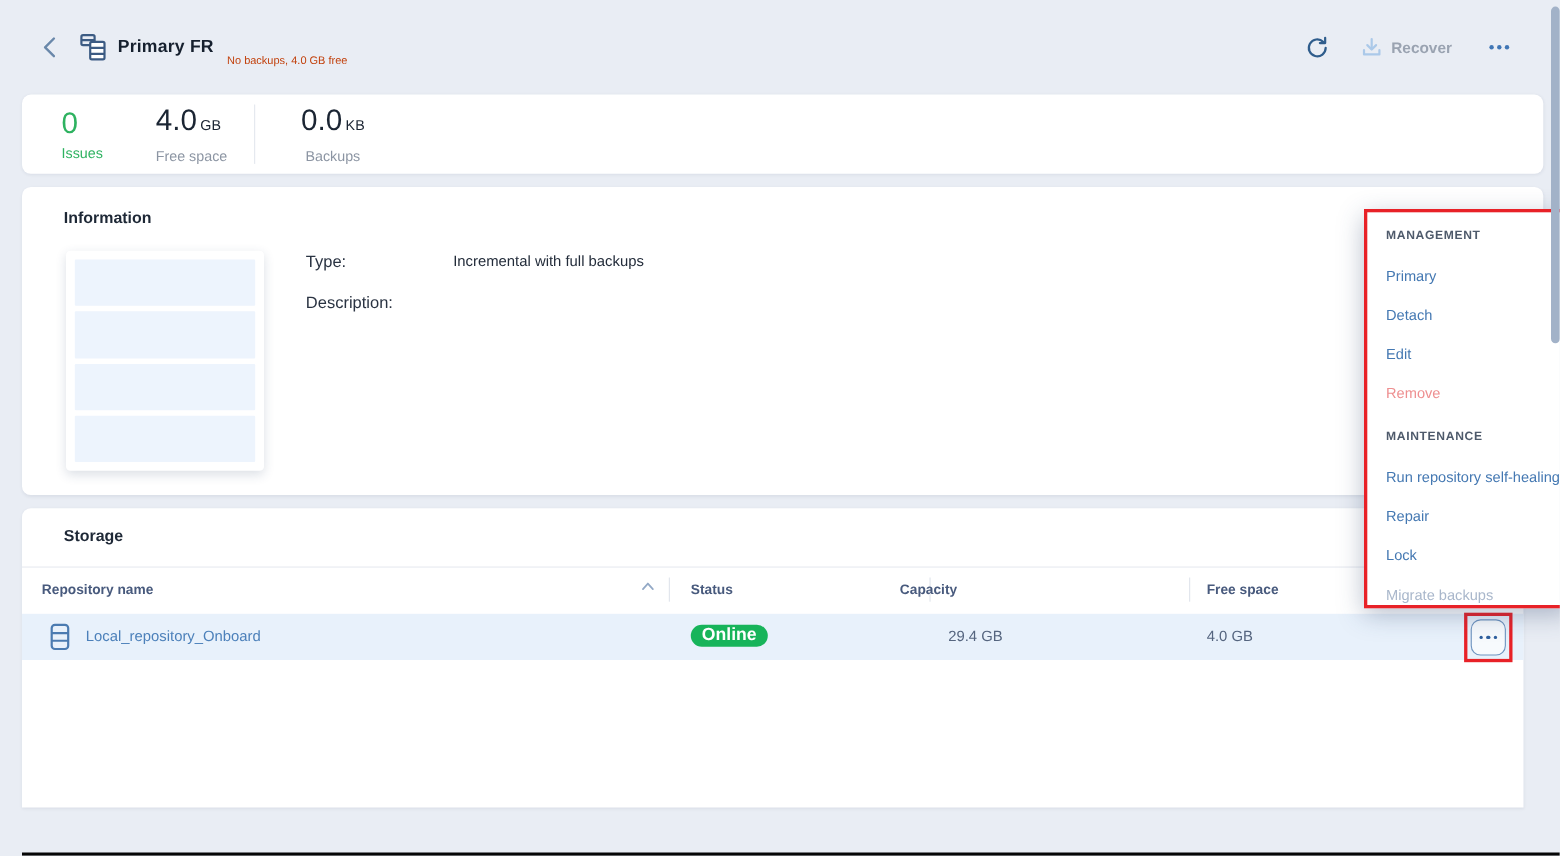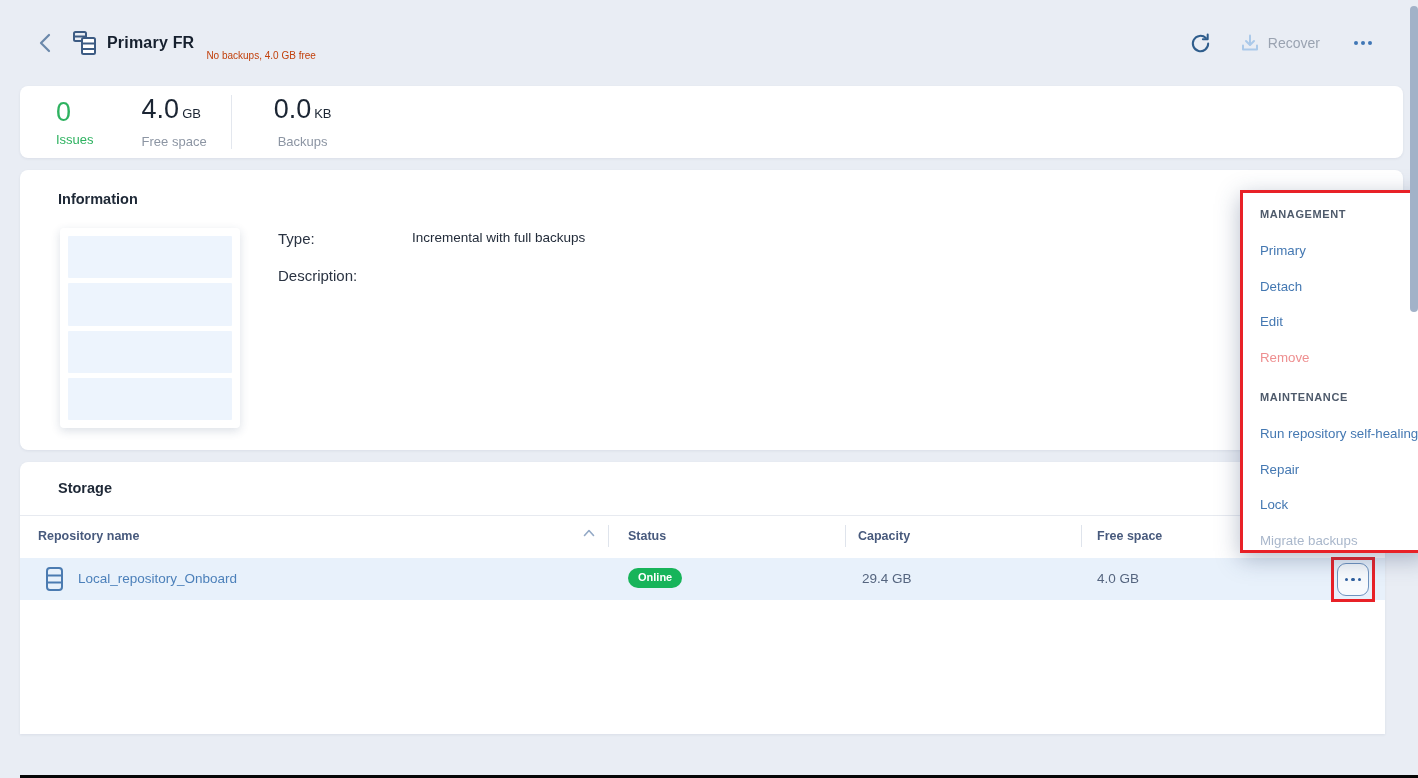--- a/index.html
+++ b/index.html
@@ -17,21 +17,21 @@
   .topbar {
     position:absolute; left:0; top:0; width:1418px; height:86px;
     display:flex; align-items:center; padding:0 44px 0 34px;
   }
   .back-btn { width:22px; height:22px; display:flex; align-items:center; justify-content:center; cursor:pointer; }
   .repo-icon { margin-left:16px; display:flex; align-items:center; }
   .page-title { margin-left:10px; font-size:16px; font-weight:700; color:#16202e; letter-spacing:.2px; }
   .page-subtitle { margin-left:12px; font-size:10px; color:#c2410c;margin-top:24px; }
   .topbar-spacer { flex:1; }
   .refresh-btn { width:26px; height:26px; display:flex; align-items:center; justify-content:center; cursor:pointer; }
-  .recover-btn { margin-left:26px; display:flex; align-items:center; gap:8px; cursor:default; }
+  .recover-btn { margin-left:26px; display:flex; align-items:center; gap:8px; cursor:default;font-weight:bold; }
   .recover-label { font-size:14px; color:#9aa3b1; }
   .topbar-ellipsis { margin-left:32px; display:flex; gap:3px; align-items:center; cursor:pointer; padding:6px 2px; }
   .topbar-ellipsis .dot { width:4px; height:4px; border-radius:50%; background:#4076b5; }
 
   
   .card {
     position:absolute; left:20px; background:#fff; border-radius:8px;
     box-shadow:0 1px 3px rgba(25,39,70,.07);
   }
   .card-stats { top:86px; width:1383px; height:72px; display:flex; align-items:center; padding-left:36px; }
@@ -62,34 +62,34 @@
   .info-label { width:134px; font-size:15px; color:#2a3342; }
   .info-value { font-size:13.5px; color:#232c3a; }
 
   
   .card-storage .section-title { position:absolute; left:38px; top:18px; }
   .storage-divider { position:absolute; left:0; top:53px; width:100%; height:1px; background:#e7eaf0; }
   .thead { position:absolute; left:0; top:54px; width:100%; height:42px; }
   .th { position:absolute; top:13px; font-size:12.5px; font-weight:700; color:#485a7d; cursor:pointer; }
   .th-name { left:18px; }
   .th-status { left:608px; }
-  .th-capacity { left:838px; }
+  .th-capacity { left:798px; }
   .th-free { left:1077px; }
   .sort-caret { position:absolute; left:563px; top:13px; }
   .col-div { position:absolute; top:9px; width:1px; height:22px; background:#dfe4ec; }
   .col-div-1 { left:588px; } .col-div-2 { left:825px; } .col-div-3 { left:1061px; }
   .trow {
     position:absolute; left:0; top:96px; width:100%; height:42px;
     background:#e8f1fb; cursor:pointer;
   }
   .row-icon { position:absolute; left:24px; top:8px; }
   .row-name { position:absolute; left:58px; top:13px; font-size:13.5px; color:#4c80ba; }
   .status-badge {
     position:absolute; left:608px; top:10px; background:#17b45a; color:#fff;
-    font-size:11px; font-weight:700; padding:4px 10px 5px; border-radius:10px; line-height:11px;
+    font-size:16px; font-weight:700; padding:4px 10px 5px; border-radius:10px; line-height:11px;
   }
   .row-capacity { position:absolute; left:842px; top:13px; font-size:13.5px; color:#55657f; }
   .row-free { position:absolute; left:1077px; top:13px; font-size:13.5px; color:#55657f; }
 
   
   .row-ellipsis-btn {
     position:absolute; left:1337px; top:563px; width:32px; height:33px;
     background:#f7fafd; border:1px solid #6e93bf; border-radius:9px;
     display:flex; align-items:center; justify-content:center; gap:3px; cursor:pointer; z-index:30;
   }

